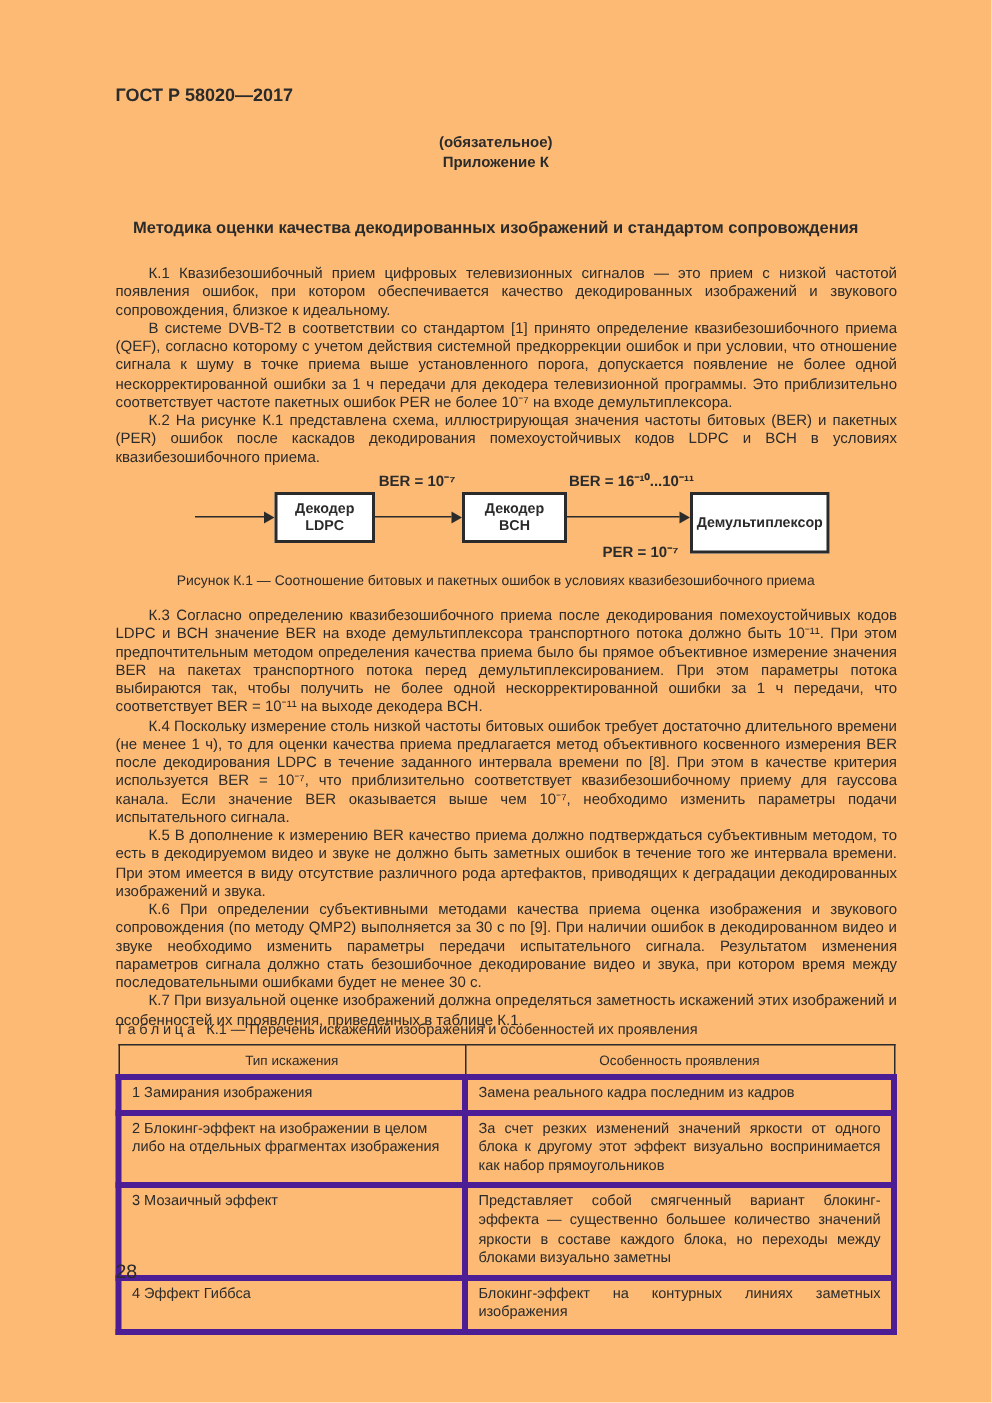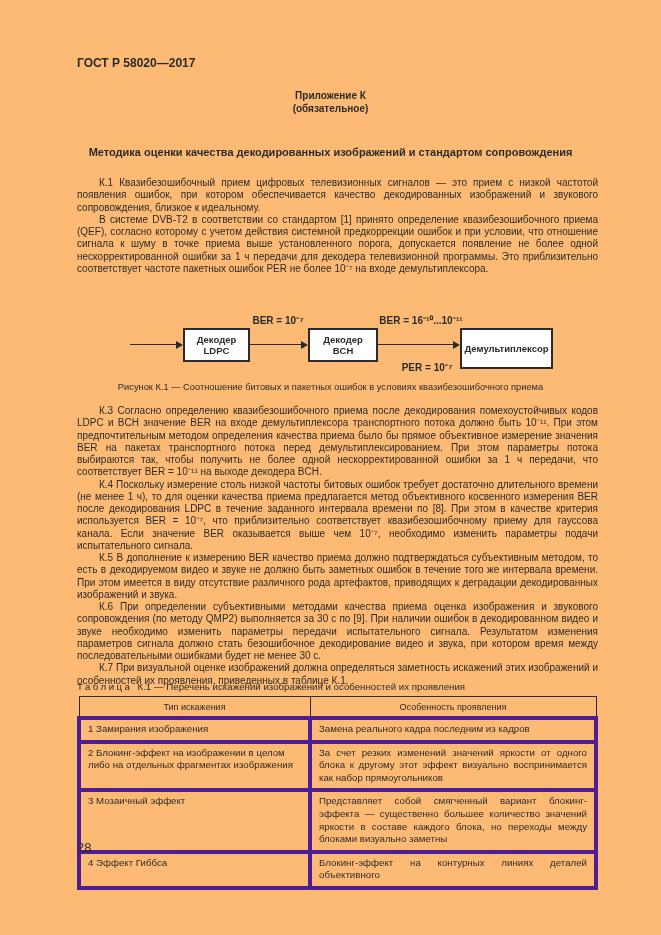--- a/index.html
+++ b/index.html
@@ -58,29 +58,30 @@
   .page-number { position:absolute; top:840px; left:77px; font-size:13px; }
 </style>
 </head>
 <body>
 
 <div class="page">
 
   <div class="doc-header">ГОСТ Р 58020—2017</div>
 
   <div class="appendix">
+    <div>(обязательное)</div>
     <div>Приложение К</div>
-    <div>(обязательное)</div>
   </div>
 
   <div class="doc-title">Методика оценки качества декодированных изображений и стандартом сопровождения</div>
 
   <div class="section-1 body-text">
     <p>К.1 Квазибезошибочный прием цифровых телевизионных сигналов — это прием с низкой частотой появления ошибок, при котором обеспечивается качество декодированных изображений и звукового сопровождения, близкое к идеальному.</p>
     <p>В системе DVB-T2 в соответствии со стандартом [1] принято определение квазибезошибочного приема (QEF), согласно которому с учетом действия системной предкоррекции ошибок и при условии, что отношение сигнала к шуму в точке приема выше установленного порога, допускается появление не более одной нескорректированной ошибки за 1 ч передачи для декодера телевизионной программы. Это приблизительно соответствует частоте пакетных ошибок PER не более 10⁻⁷ на входе демультиплексора.</p>
+    <p>К.2 На рисунке К.1 представлена схема, иллюстрирующая значения частоты битовых (BER) и пакетных (PER) ошибок после каскадов декодирования помехоустойчивых кодов LDPC и BCH в условиях квазибезошибочного приема.</p>
   </div>
 
   <div class="figure">
     <div class="fig-line line-0"></div>
     <div class="arrow-head head-0"></div>
 
     <div class="fig-box box-ldpc">
       <span>Декодер</span>
       <span>LDPC</span>
     </div>
@@ -133,20 +134,20 @@
       <tr>
         <td class="col-type">2 Блокинг-эффект на изображении в целом либо на отдельных фрагментах изображения</td>
         <td class="col-feat">За счет резких изменений значений яркости от одного блока к другому этот эффект визуально воспринимается как набор прямоугольников</td>
       </tr>
       <tr>
         <td class="col-type">3 Мозаичный эффект</td>
         <td class="col-feat">Представляет собой смягченный вариант блокинг-эффекта — существенно большее количество значений яркости в составе каждого блока, но переходы между блоками визуально заметны</td>
       </tr>
       <tr>
         <td class="col-type">4 Эффект Гиббса</td>
-        <td class="col-feat">Блокинг-эффект на контурных линиях деталей объективного</td>
+        <td class="col-feat">Блокинг-эффект на контурных линиях заметных изображения</td>
       </tr>
     </tbody>
   </table>
 
   <div class="page-number">28</div>
 
 </div>
 
 </body></html>

